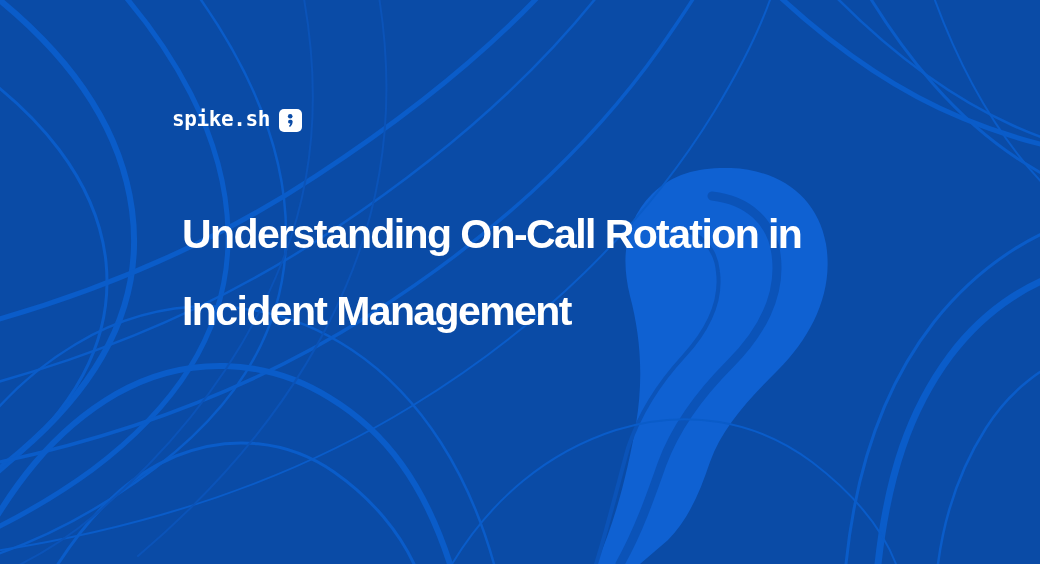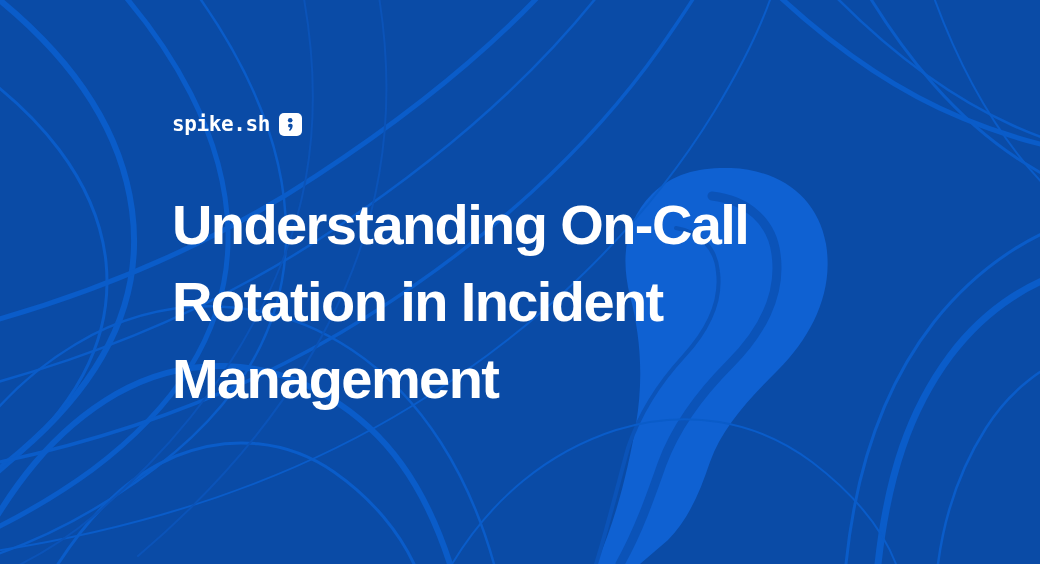--- a/index.html
+++ b/index.html
@@ -33,21 +33,20 @@
     width: 1040px;
     height: 564px;
   }
 
   
   #brand-logo {
     position: absolute;
     left: 172px;
     top: 109px;
     display: flex;
-    align-items: center;
     gap: 9px;
     height: 30px;
   }
 
   #brand-wordmark {
     color: #ffffff;
     font-family: "DejaVu Sans Mono", "Liberation Mono", monospace;
     font-size: 21px;
     font-weight: 700;
     letter-spacing: -0.4px;
@@ -67,24 +66,24 @@
   }
 
   #brand-badge svg { display: block; }
 
   
   #page-title {
     position: absolute;
     left: 172px;
     top: 186px;
     width: 760px;
-    margin: 0;
+    margin: 10px;
     color: #ffffff;
     font-family: "Liberation Sans", sans-serif;
-    font-size: 56px;
+    font-size: 41px;
     font-weight: 700;
     line-height: 77px;
     letter-spacing: -1.6px;
     white-space: pre-line;
   }
 </style>
 </head>
 <body>
 
 <div id="og-card">

